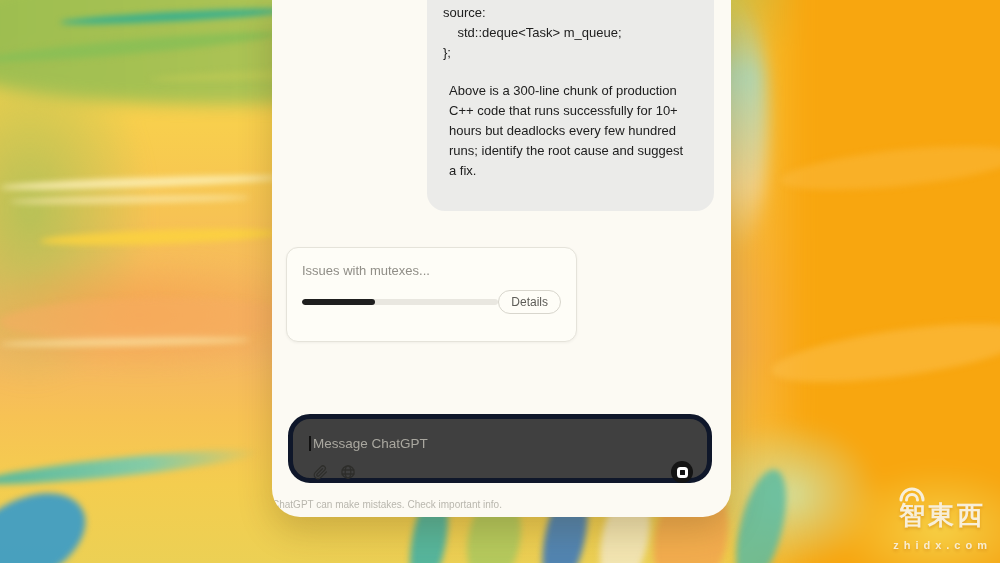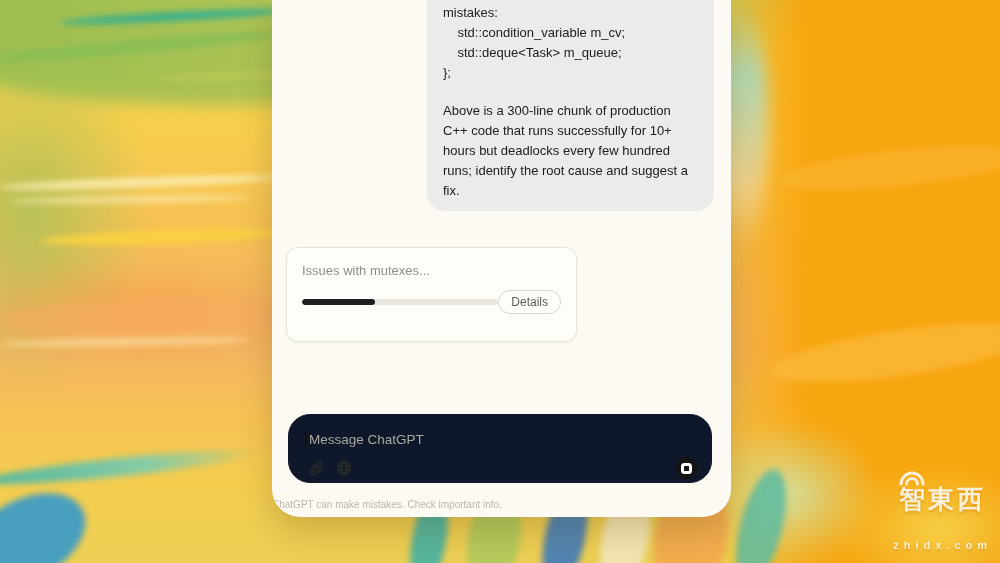--- a/index.html
+++ b/index.html
@@ -56,47 +56,47 @@
   .s-d6 { left:740px; top:468px; width:42px; height:120px; transform:rotate(14deg); background:#54baa5; opacity:.8; }
   .s-r1 { left:770px; top:330px; width:260px; height:46px; transform:rotate(-8deg); background:#fcc04a; opacity:.55; }
   .s-r2 { left:780px; top:150px; width:240px; height:36px; transform:rotate(-6deg); background:#fbbd45; opacity:.45; }
 
   
   .watermark { position:absolute; right:8px; bottom:12px; z-index:3; text-align:center;
                color:#f8efd9; text-shadow:0 2px 3px rgba(190,100,0,.35); }
   .wm-arc { position:absolute; left:4px; top:-8px; }
   .wm-logo { font-size:26px; font-weight:bold; letter-spacing:3px; line-height:46px;
              font-family:"DejaVu Sans", sans-serif; }
-  .wm-domain { font-size:11px; font-weight:bold; letter-spacing:5px; margin-top:17px; opacity:.95; }
+  .wm-domain { font-size:11px; font-weight:bold; letter-spacing:5px; margin-top:1px; opacity:.95; }
 
   
   .panel { position:absolute; left:272px; top:0; width:459px; height:517px; z-index:5;
            background:#fcfaf3; border-radius:0 0 28px 28px; overflow:hidden;
            box-shadow:0 14px 34px rgba(70,50,10,.22); }
 
   .bubble { position:absolute; left:155px; top:0; width:287px; height:211px;
             background:#ebebe9; border-radius:0 0 18px 18px;
             padding:3px 16px 14px; color:#202020; font-size:13px; line-height:20px; }
   .code-line { white-space:pre; }
-  .bubble p { margin:18px 0 0; }
+  .bubble p { margin:18px 6px 0; }
 
   .task-card { position:absolute; left:14px; top:247px; width:291px; height:95px;
                background:#fefdf7; border:1px solid #e5e3da; border-radius:12px;
                padding:11px 15px 0; box-shadow:0 1px 3px rgba(0,0,0,.05); }
   .card-title { font-size:13px; font-weight:bold; color:#161616; line-height:17px; }
   .card-sub   { font-size:13px; color:#908e87; line-height:18px; margin-top:3px; }
   .progress-row { display:flex; align-items:center; margin-top:10px; }
   .track { flex:1; height:6px; border-radius:3px; background:#e9e7e0; overflow:hidden; }
   .fill  { height:100%; border-radius:3px; background:#1f1f1f; width:0; }
   .details-btn { height:24px; padding:0 12px; border-radius:12px; border:1px solid #d8d6cd;
                  background:transparent; color:#5d5c57; font-size:12px;
                  font-family:"Liberation Sans", sans-serif; cursor:pointer; }
 
   .composer { position:absolute; left:16px; top:414px; width:424px; height:69px;
-              background:#0f172a; border:1px solid #0f172a; border-radius:22px;
+              background:#404040; border:5px solid #0f172a; border-radius:22px;
               padding:15px 14px 0 16px; }
   .input-row { display:flex; align-items:center; height:18px; }
   .caret { width:2px; height:15px; background:#111; margin-right:2px; animation:blink 1.1s steps(1) infinite; }
   @keyframes blink { 50% { opacity:0; } }
   .placeholder { color:#a9a79f; font-size:13.5px; }
   .tools-row { display:flex; align-items:center; margin-top:9px; }
   .tool-btn { width:22px; height:22px; display:flex; align-items:center; justify-content:center;
               background:none; border:none; padding:0; margin-right:6px; color:#2e2e2b; cursor:pointer; }
   .stop-btn { margin-left:auto; width:22px; height:22px; border-radius:50%; background:#141414;
               border:none; padding:0; display:flex; align-items:center; justify-content:center; cursor:pointer; }
@@ -147,22 +147,21 @@
       <path d="M4 16 A 11 11 0 0 1 26 16" fill="none" stroke="#f8efd9" stroke-width="3" stroke-linecap="round"></path>
       <path d="M9.5 16 A 5.5 5.5 0 0 1 20.5 16" fill="none" stroke="#f8efd9" stroke-width="3" stroke-linecap="round"></path>
     </svg>
     <div class="wm-logo">智東西</div>
     <div class="wm-domain">zhidx.com</div>
   </div>
 
   <div class="panel">
 
     <div class="bubble">
-      <div class="code-line">mistakes:</div>
-      <div class="code-line">    std::condition_variable m_cv;</div>
+      <div class="code-line">source:</div>
       <div class="code-line">    std::deque&lt;Task&gt; m_queue;</div>
       <div class="code-line">};</div>
       <p>Above is a 300-line chunk of production C++ code that runs successfully for 10+ hours but deadlocks every few hundred runs; identify the root cause and suggest a fix.</p>
     </div>
 
     <div class="task-card">
       <div class="card-sub">Issues with mutexes...</div>
       <div class="progress-row">
         <div class="track">
           <div class="fill" style="width: 37%;"></div>

